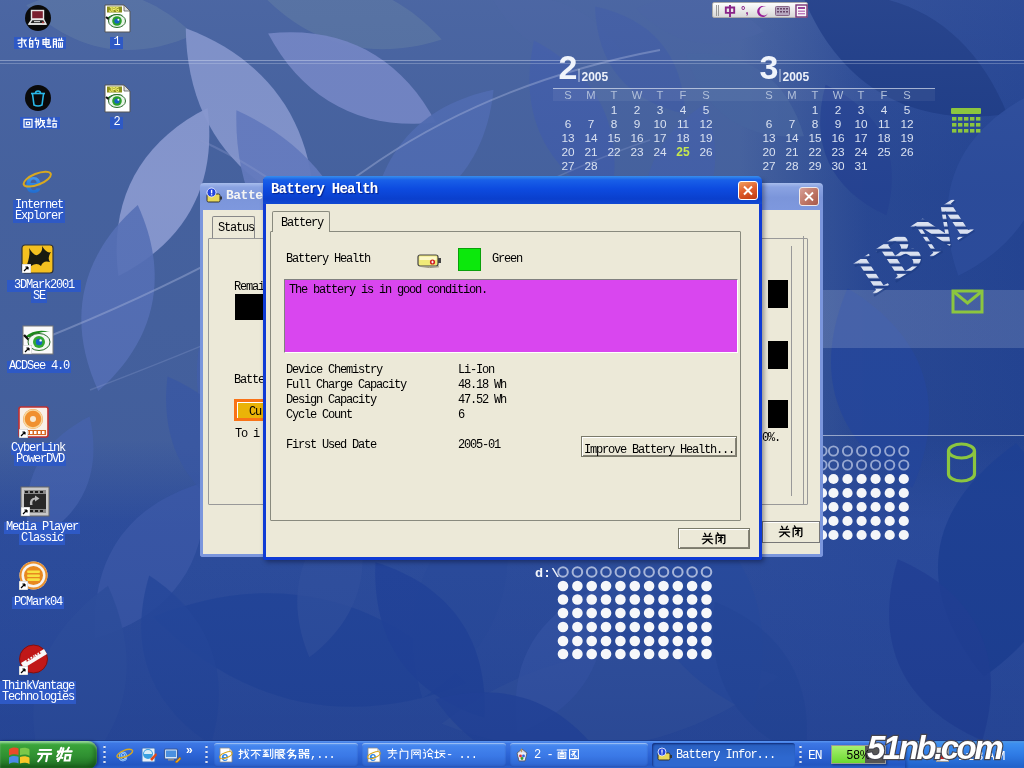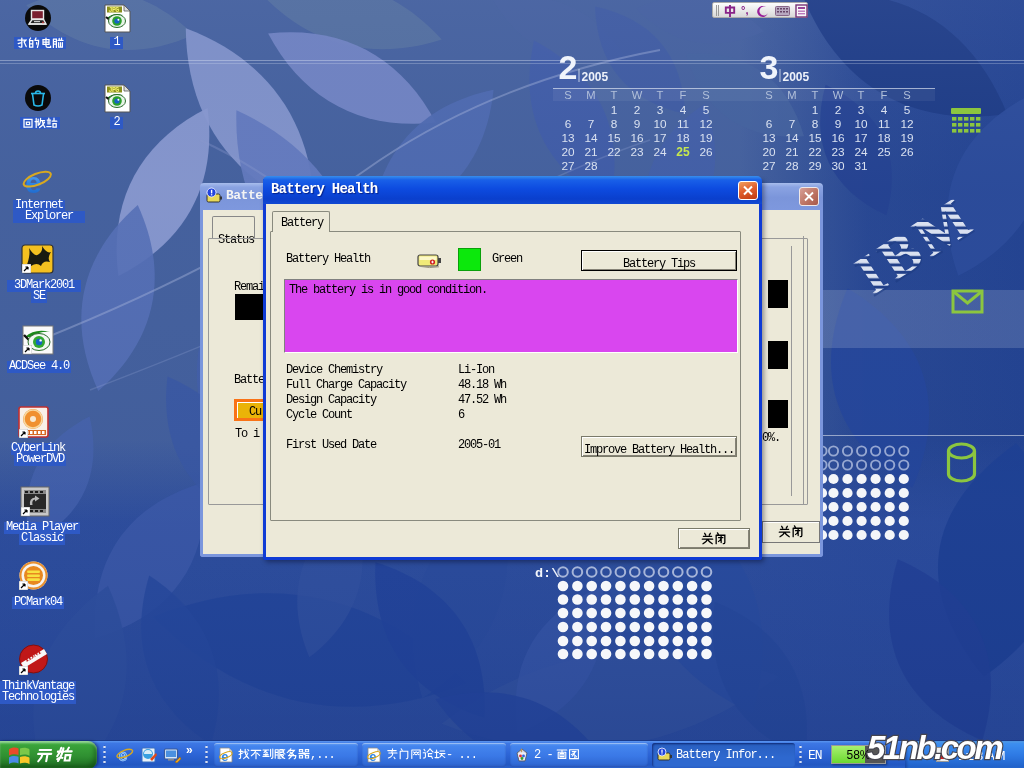--- a/index.html
+++ b/index.html
@@ -392,21 +392,21 @@
         <stop offset=".5" stop-color="#2e86e8"></stop>
         <stop offset="1" stop-color="#1a5ec0"></stop>
       </linearGradient>
     </defs>
 <text x="3" y="27" font-family="Liberation Sans" font-weight="bold" font-size="30" fill="url(#ieg)">e</text>
 <g transform="rotate(-22 16 15)">
       <ellipse cx="16" cy="13" rx="14.5" ry="5.5" fill="none" stroke="#d8a820" stroke-width="2"></ellipse>
     </g>
 </svg>
 <div class="lbl" style="left:13px;top:200px;width:52px">Internet</div>
-<div class="lbl" style="left:13px;top:211px;width:72px">Explorer</div>
+<div class="lbl" style="left:13px;top:211px;width:52px">Explorer</div>
 <svg style="position:absolute;left:21px;top:244px" width="33" height="30" viewBox="0 0 33 30">
 <rect x="1" y="1" width="31" height="28" rx="3" fill="#f4c020" stroke="#333" stroke-width="1.2"></rect>
 <path d="M4,26 Q10,12 8,4 Q14,14 18,10 Q22,7 21,2 Q26,10 30,8 Q26,14 29,18 Q22,16 20,22 Q16,18 10,22 Q6,24 4,26 Z" fill="#1a1a10"></path>
 </svg>
 <svg style="position:absolute;left:22px;top:264px" width="9" height="9">
     <rect width="9" height="9" fill="#fff" stroke="#888" stroke-width="0.5"></rect>
     <path d="M2,7 L6,3 M6,3 H3.4 M6,3 V5.6" stroke="#000" stroke-width="1.2" fill="none"></path>
   </svg>
 <div class="lbl" style="left:7px;top:280px;width:74px">3DMark2001</div>
 <div class="lbl" style="left:31px;top:291px;width:16px">SE</div>
@@ -532,21 +532,21 @@
 <rect x="5.9" y="2.8" width="1.4" height="3.6" fill="#fff"></rect>
         <rect x="5.9" y="7.2" width="1.4" height="1.2" fill="#fff"></rect>
 </svg>
       <div style="position:absolute;left:26px;top:5px;color:#f4f4f4;font-family:'Liberation Mono';font-weight:bold;font-size:13px;letter-spacing:-0.5px">Batte</div>
       <div style="position:absolute;right:4px;top:4px;width:20px;height:19px;border-radius:3px;background:linear-gradient(135deg,#d8a098 0%,#c07868 50%,#a85848 100%);border:1px solid #f0e8e8">
 <svg width="18" height="17" viewBox="0 0 18 17">
           <path d="M5,4.5 L13,12.5 M13,4.5 L5,12.5" stroke="#fff" stroke-width="1.8"></path>
         </svg></div>
     </div>
     <div style="position:absolute;left:9px;top:30px;width:43px;height:22px;background:#ece9d8;border:1px solid #888;border-bottom:none;border-radius:2px 2px 0 0">
-      <div class="mono" style="margin:16px 0 0 5px">Status</div>
+      <div class="mono" style="margin:4px 0 0 5px">Status</div>
     </div>
     <div style="position:absolute;left:5px;top:52px;width:600px;height:267px;border:1px solid #999;border-radius:1px"></div>
     <div class="mono" style="position:absolute;left:31px;top:94px">Remaining</div>
     <div style="position:absolute;left:32px;top:108px;width:30px;height:26px;background:#000"></div>
     <div class="mono" style="position:absolute;left:31px;top:187px">Batte</div>
     <div style="position:absolute;left:31px;top:213px;width:34px;height:22px;background:#eab308;border:3px solid #f97316;box-shadow:inset 1px 1px 0 #fff">
       <div class="mono" style="margin:3px 0 0 12px">Cu</div>
     </div>
     <div class="mono" style="position:absolute;left:32px;top:241px">To i</div>
     <div style="position:absolute;left:565px;top:94px;width:20px;height:28px;background:#000"></div>
@@ -577,21 +577,20 @@
     <svg style="position:absolute;left:149px;top:71px" width="28" height="20" viewBox="0 0 28 20">
 <rect x="3" y="5" width="20" height="11" rx="2" fill="#f0ea78" stroke="#444" stroke-width="1.2"></rect>
 <rect x="23" y="8" width="3" height="5" fill="#444"></rect>
 <rect x="4.5" y="6.5" width="17" height="3.5" fill="#fbf8c8"></rect>
 <circle cx="17.5" cy="12" r="2.6" fill="#d02020"></circle>
       <path d="M16.2,12 h2.6 M17.5,10.7 v2.6" stroke="#fff" stroke-width="0.9"></path>
 <path d="M6,16.5 Q14,18.5 24,16.8" stroke="#9a9580" stroke-width="1" fill="none"></path>
 </svg>
     <div style="position:absolute;left:192px;top:69px;width:23px;height:23px;background:#0ce80c;border:1px solid #0aa00a"></div>
     <div class="mono" style="position:absolute;left:226px;top:73px">Green</div>
-    <div class="btnk" style="left:315px;top:71px;width:156px;height:21px;border:1px solid #000;box-shadow:inset 1px 1px 0 #fff,inset -1px -1px 0 #868377"><span class="mono">Battery Tips</span></div>
     <div style="position:absolute;left:18px;top:100px;width:454px;height:74px;background:#d946ef;border:1px solid;border-color:#808080 #fff #fff #808080">
       <div class="mono" style="margin:3px 0 0 4px">The battery is in good condition.</div>
     </div>
     <div class="mono" style="position:absolute;left:20px;top:184px">Device Chemistry</div>
     <div class="mono" style="position:absolute;left:192px;top:184px">Li-Ion</div>
     <div class="mono" style="position:absolute;left:20px;top:199px">Full Charge Capacity</div>
     <div class="mono" style="position:absolute;left:192px;top:199px">48.18 Wh</div>
     <div class="mono" style="position:absolute;left:20px;top:214px">Design Capacity</div>
     <div class="mono" style="position:absolute;left:192px;top:214px">47.52 Wh</div>
     <div class="mono" style="position:absolute;left:20px;top:229px">Cycle Count</div>

